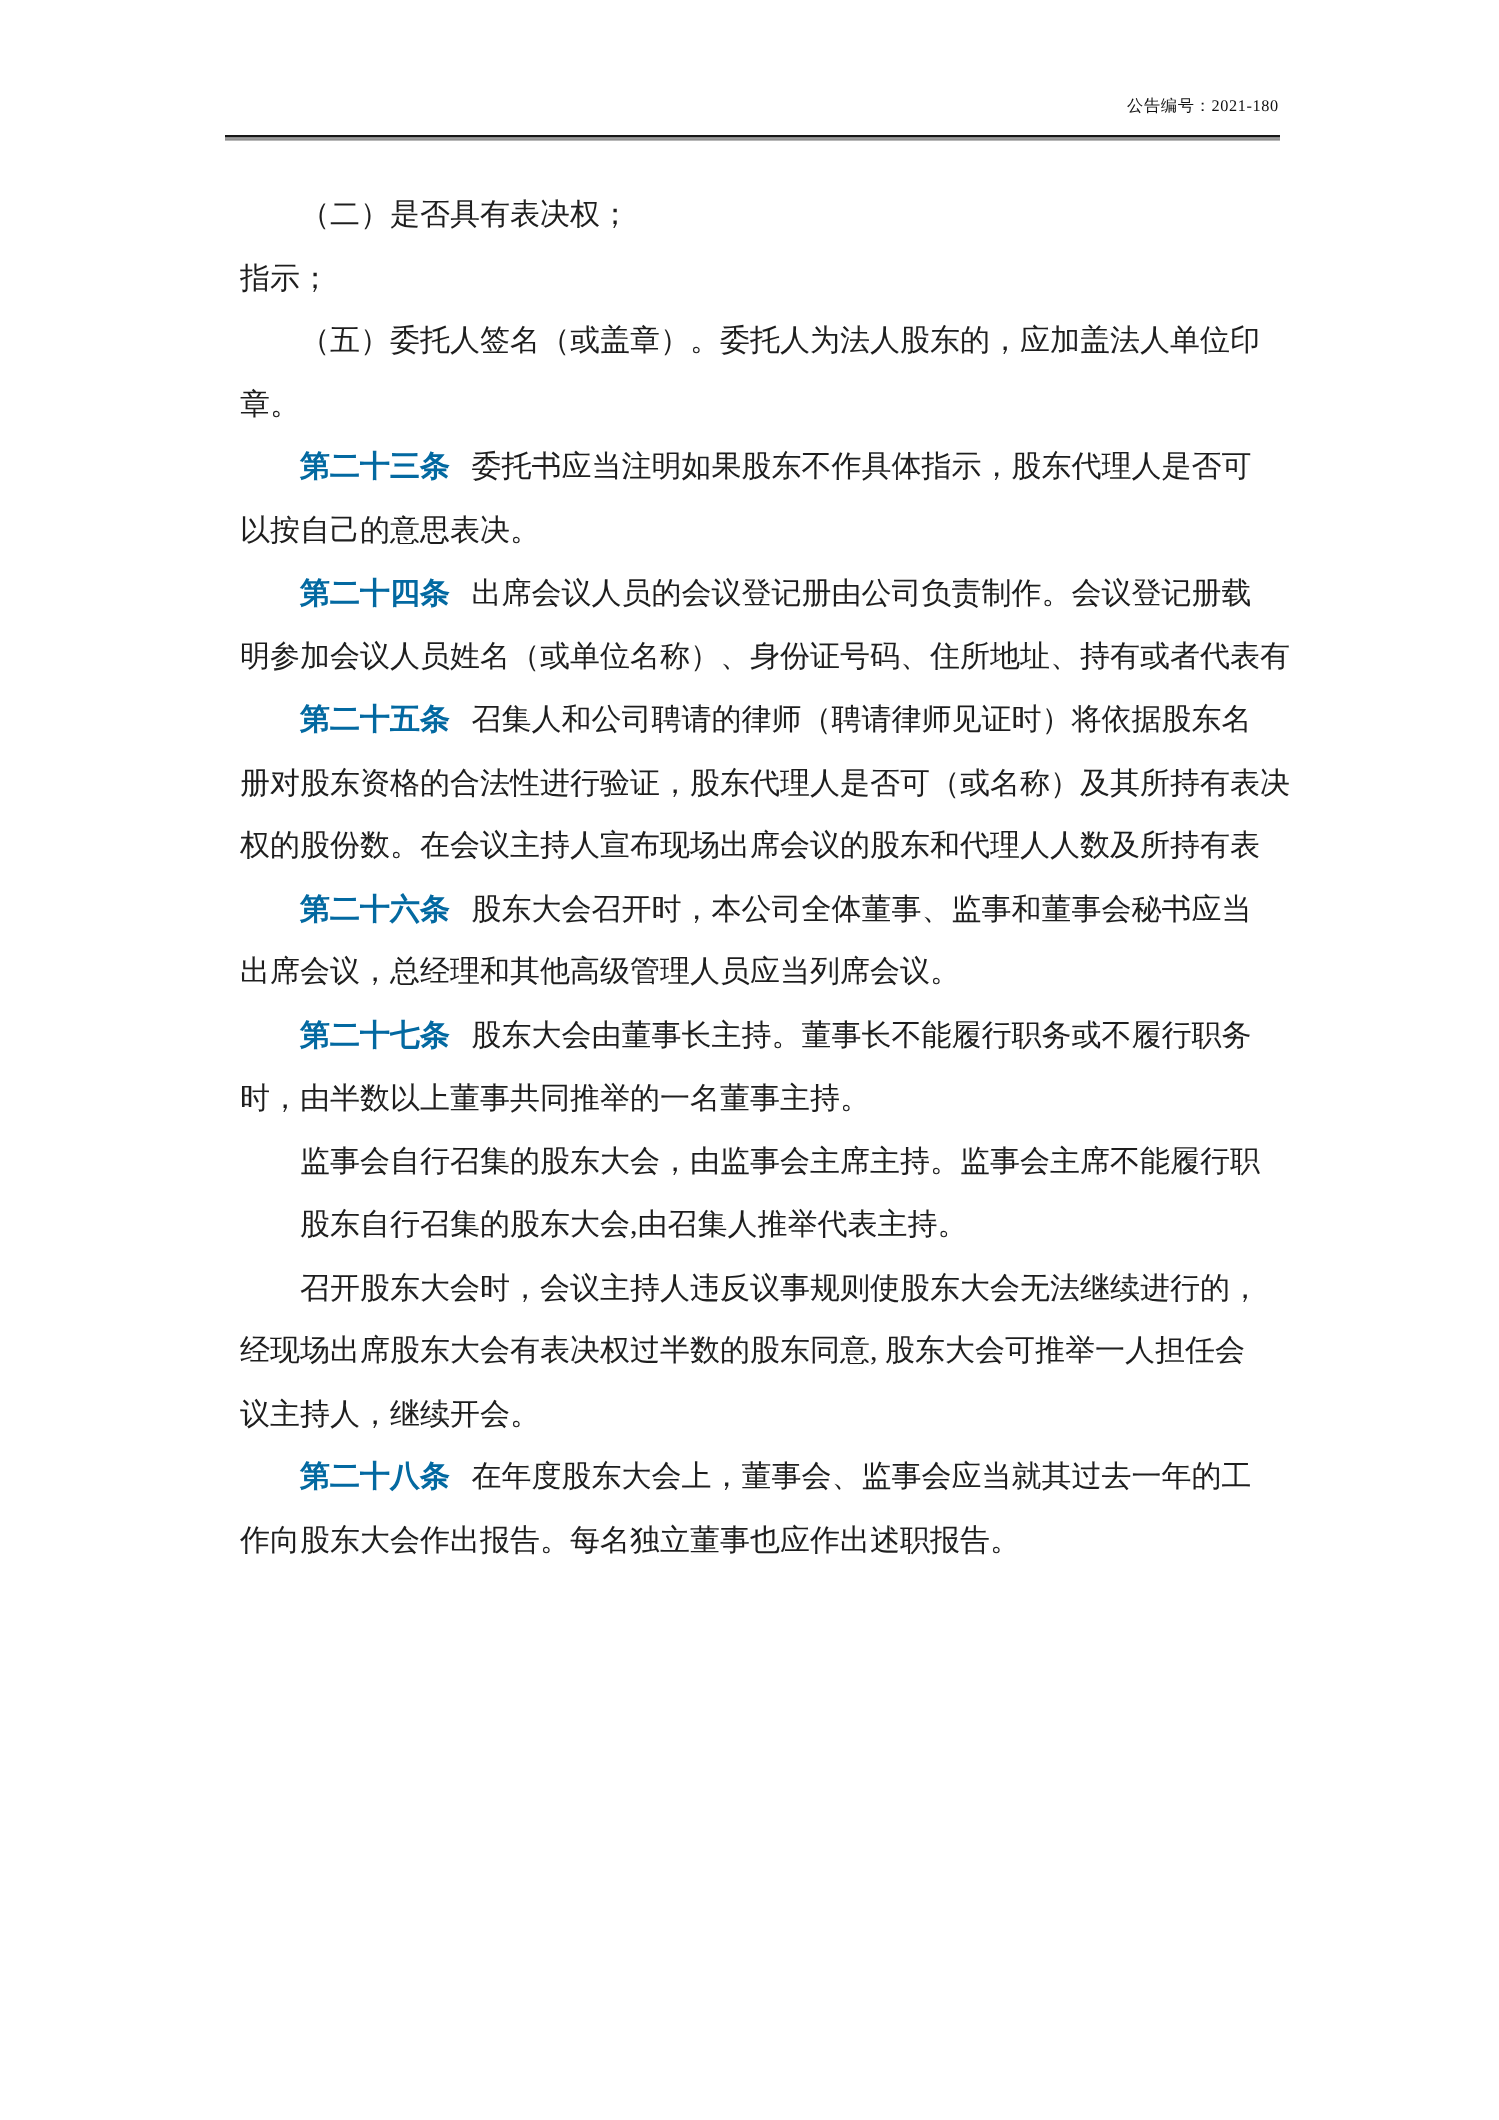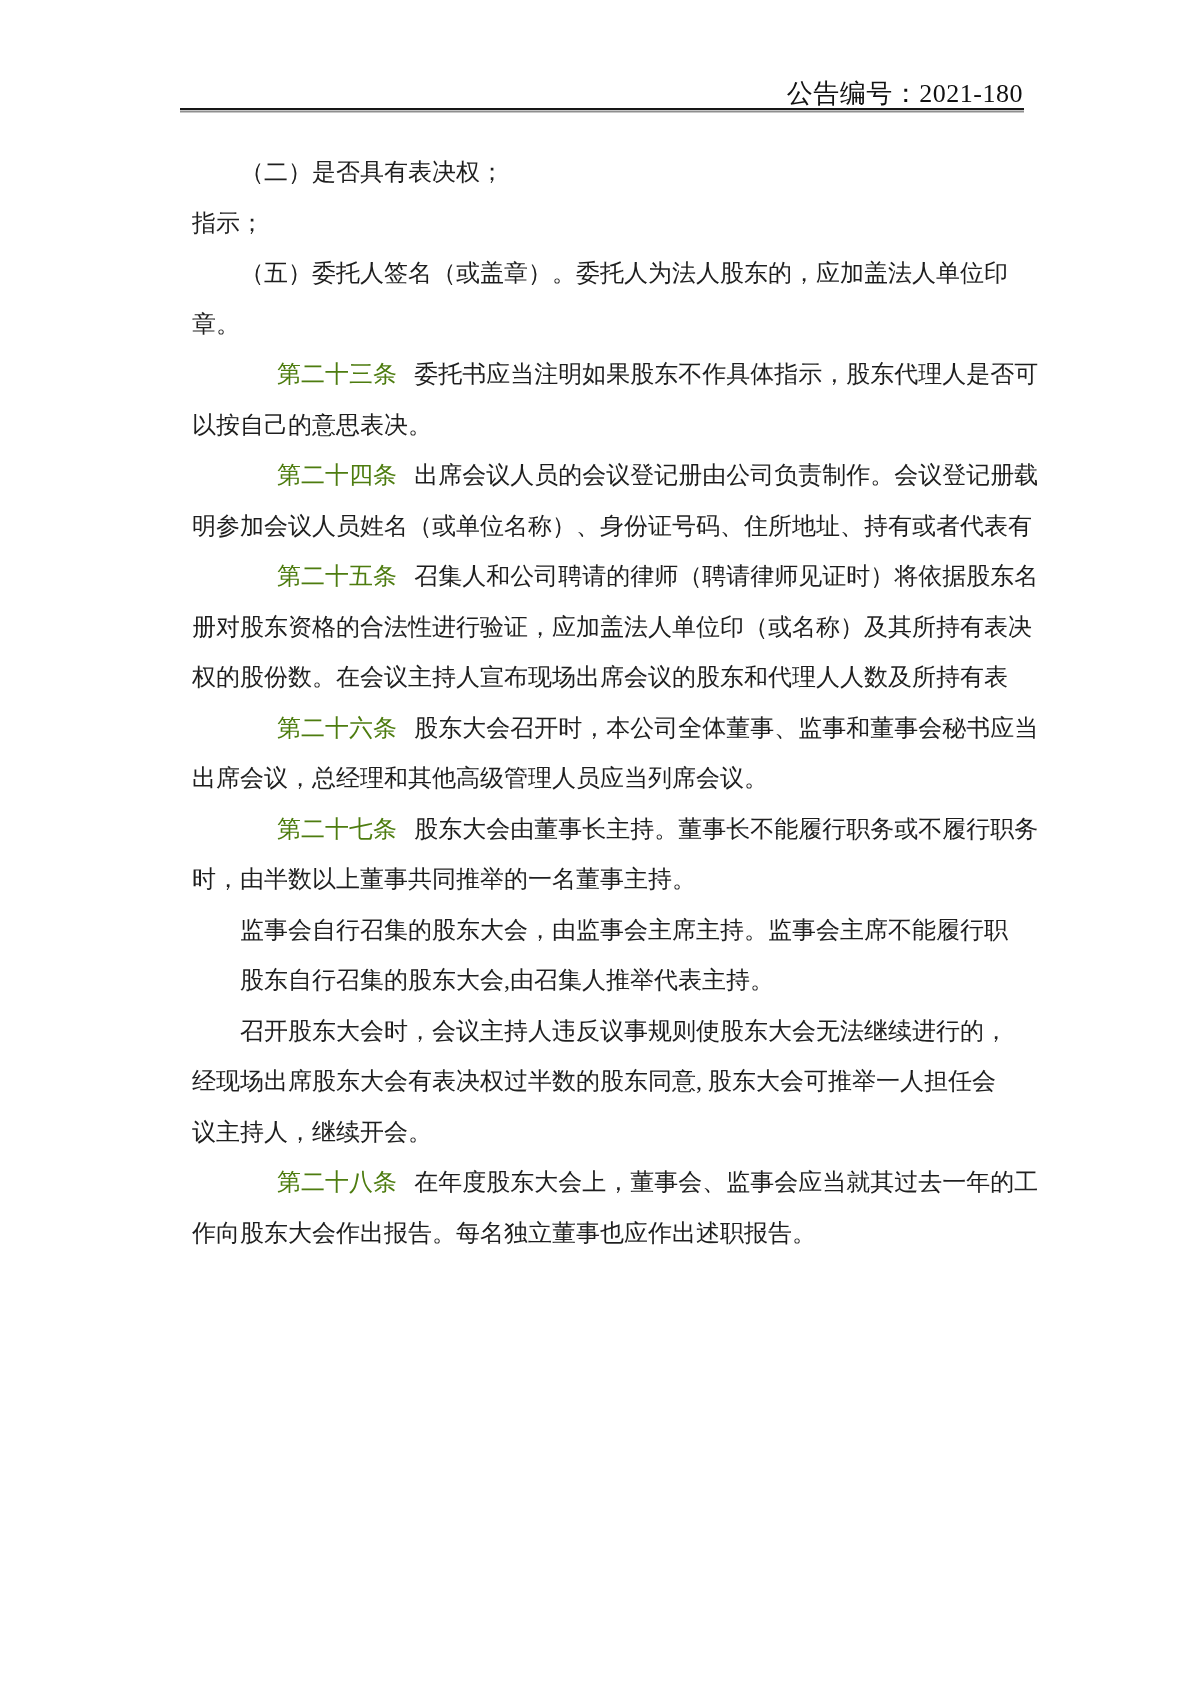--- a/index.html
+++ b/index.html
@@ -17,21 +17,21 @@
   }
   .page {
     position: absolute;
     inset: 0;
     background: #ffffff;
   }
   .header-no {
     position: absolute;
     top: 76px;
     right: 176px;
-    font-size: 26px;
+    font-size: 13px;
     letter-spacing: 0.5px;
     color: #111111;
     white-space: nowrap;
   }
   .header-rule {
     position: absolute;
     top: 108px;
     left: 180px;
     right: 175px;
     height: 2px;
@@ -59,24 +59,23 @@
     height: 50.5px;
     overflow: visible;
   }
   .line.line-end {
     text-align-last: left;
   }
   .line.line-first {
     text-indent: 2em;
   }
   .art {
-    font-weight: normal;
-    color: #4d7c0f;
+    font-weight: bold;
+    color: #0369a1;
     margin-right: 0.72em;
-    margin-left: 37px;
   }
 </style>
 </head>
 <body>
 
 <div class="page">
 
   <div class="header-no">公告编号：2021-180</div>
 
   <div class="header-rule"></div>
@@ -95,21 +94,21 @@
       <div class="para">
         <div class="line line-first"><b class="art">第二十三条</b>委托书应当注明如果股东不作具体指示，股东代理人是否可</div>
         <div class="line line-end">以按自己的意思表决。</div>
       </div>
       <div class="para">
         <div class="line line-first"><b class="art">第二十四条</b>出席会议人员的会议登记册由公司负责制作。会议登记册载</div>
         <div class="line">明参加会议人员姓名（或单位名称）、身份证号码、住所地址、持有或者代表有</div>
       </div>
       <div class="para">
         <div class="line line-first"><b class="art">第二十五条</b>召集人和公司聘请的律师（聘请律师见证时）将依据股东名</div>
-        <div class="line">册对股东资格的合法性进行验证，应加盖法人单位印（或名称）及其所持有表决</div>
+        <div class="line">册对股东资格的合法性进行验证，股东代理人是否可（或名称）及其所持有表决</div>
         <div class="line">权的股份数。在会议主持人宣布现场出席会议的股东和代理人人数及所持有表</div>
       </div>
       <div class="para">
         <div class="line line-first"><b class="art">第二十六条</b>股东大会召开时，本公司全体董事、监事和董事会秘书应当</div>
         <div class="line line-end">出席会议，总经理和其他高级管理人员应当列席会议。</div>
       </div>
       <div class="para">
         <div class="line line-first"><b class="art">第二十七条</b>股东大会由董事长主持。董事长不能履行职务或不履行职务</div>
         <div class="line line-end">时，由半数以上董事共同推举的一名董事主持。</div>
       </div>

